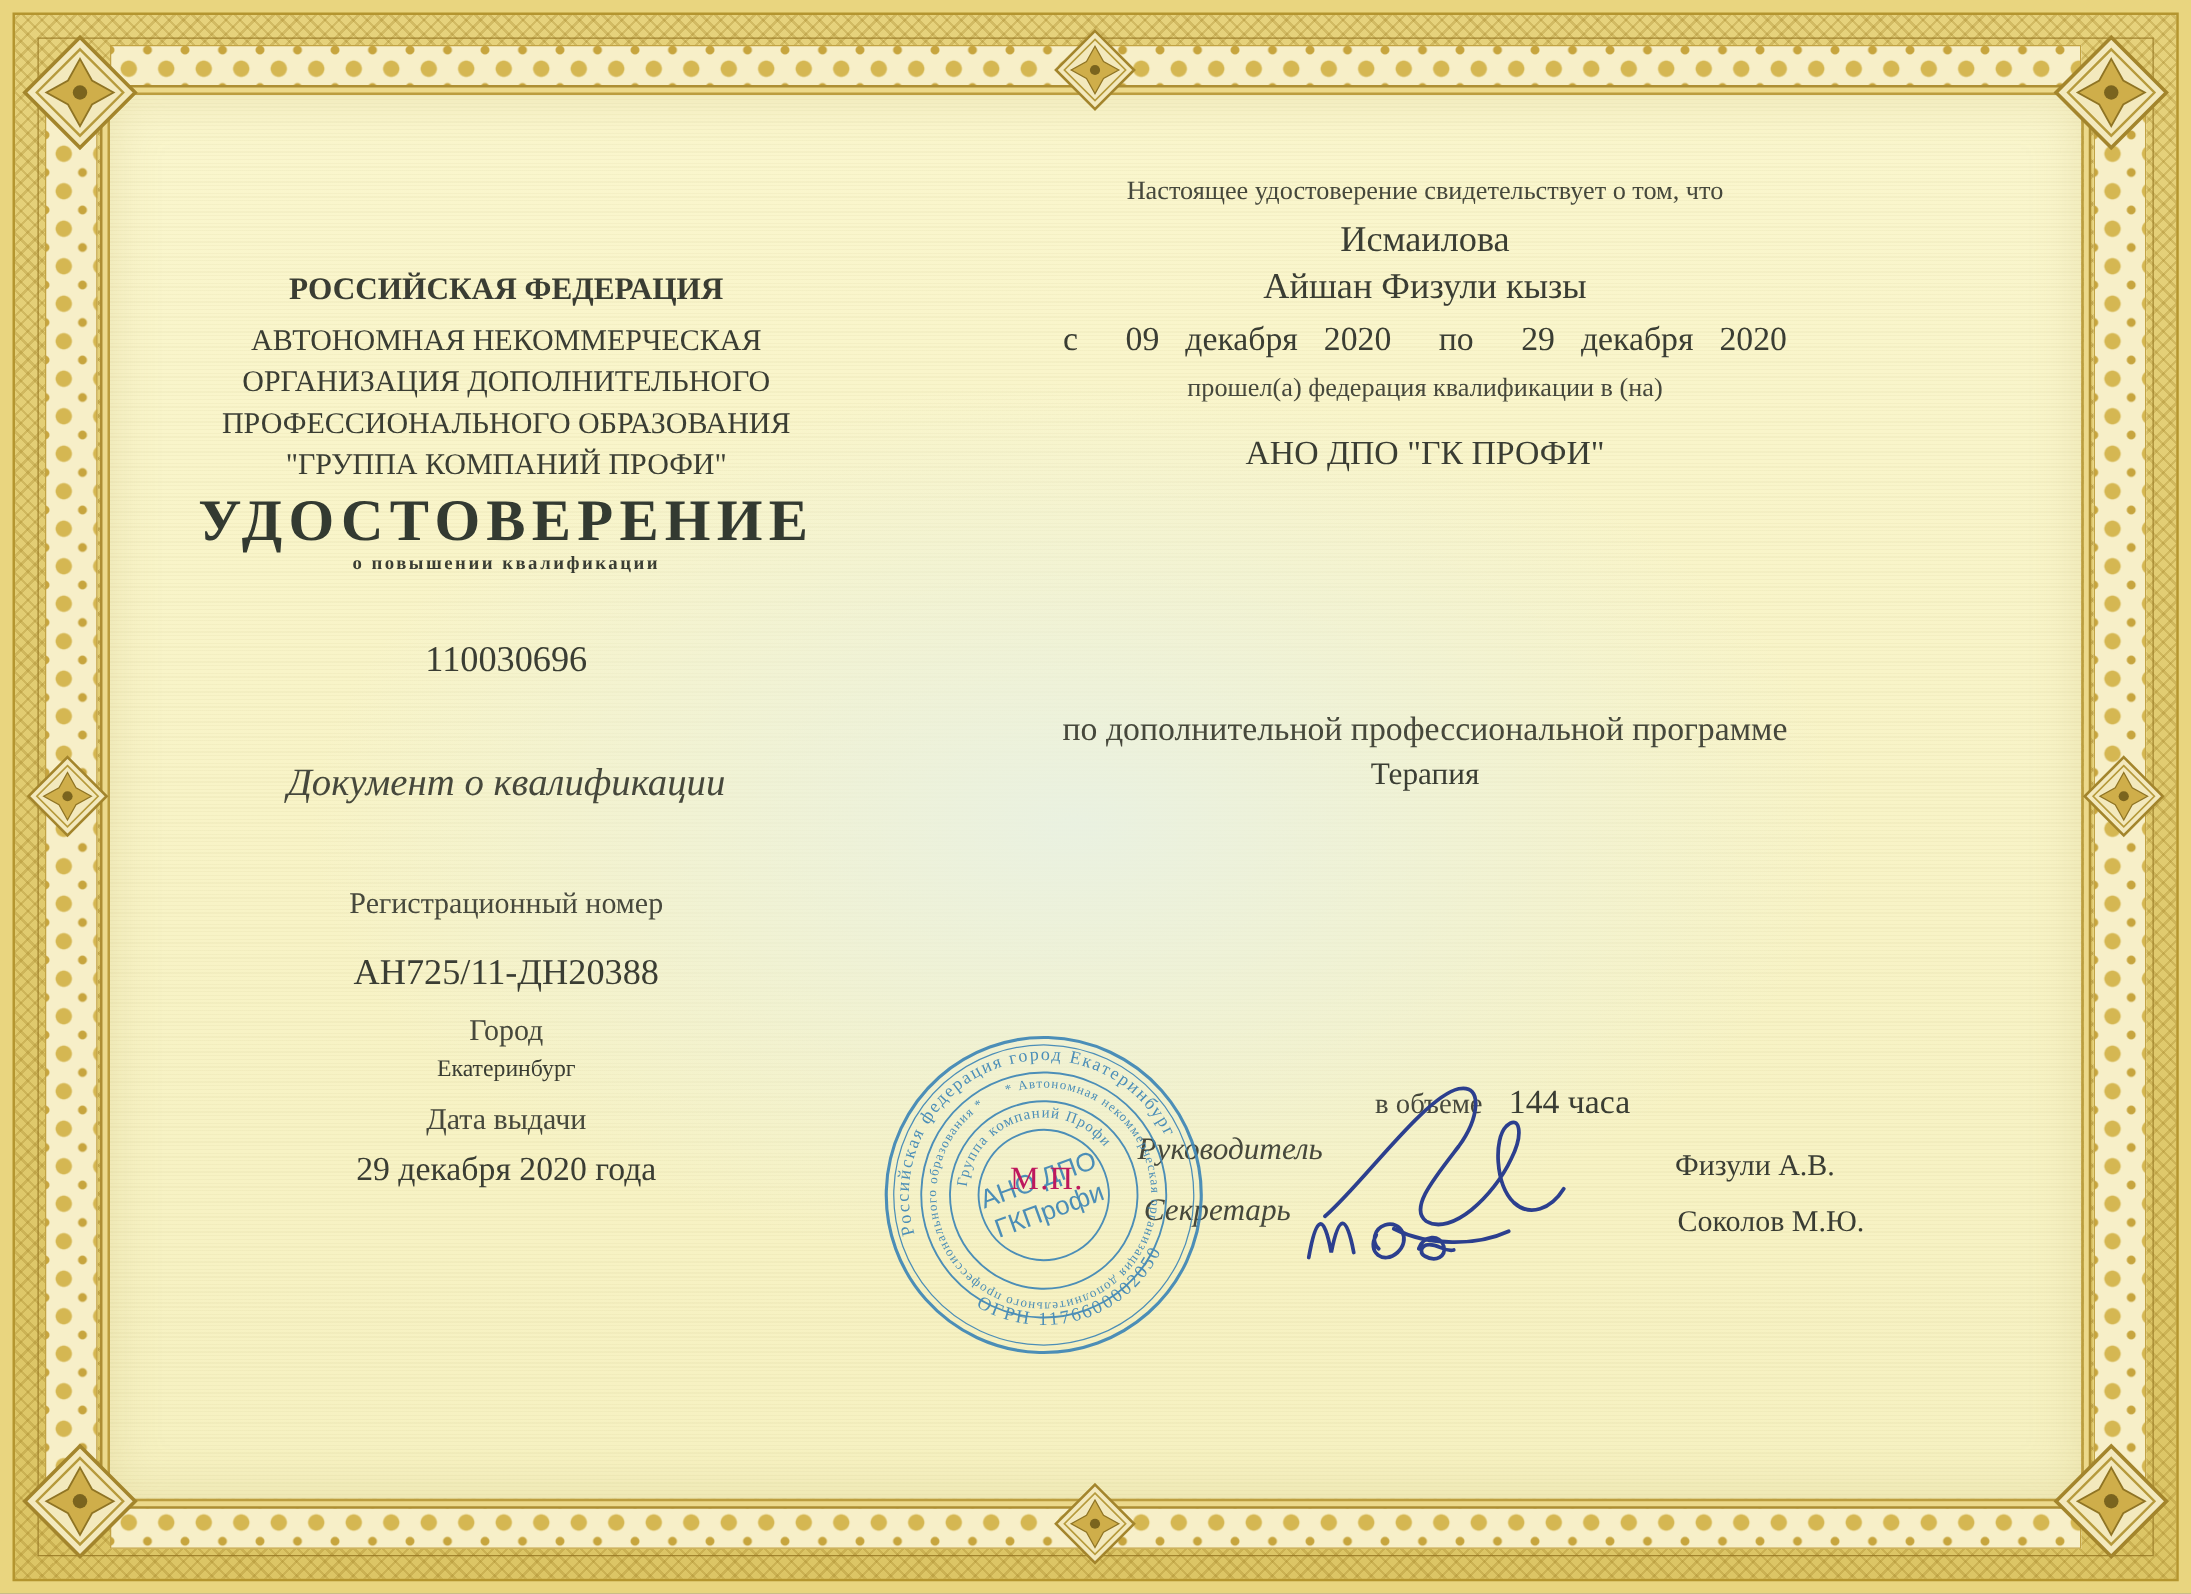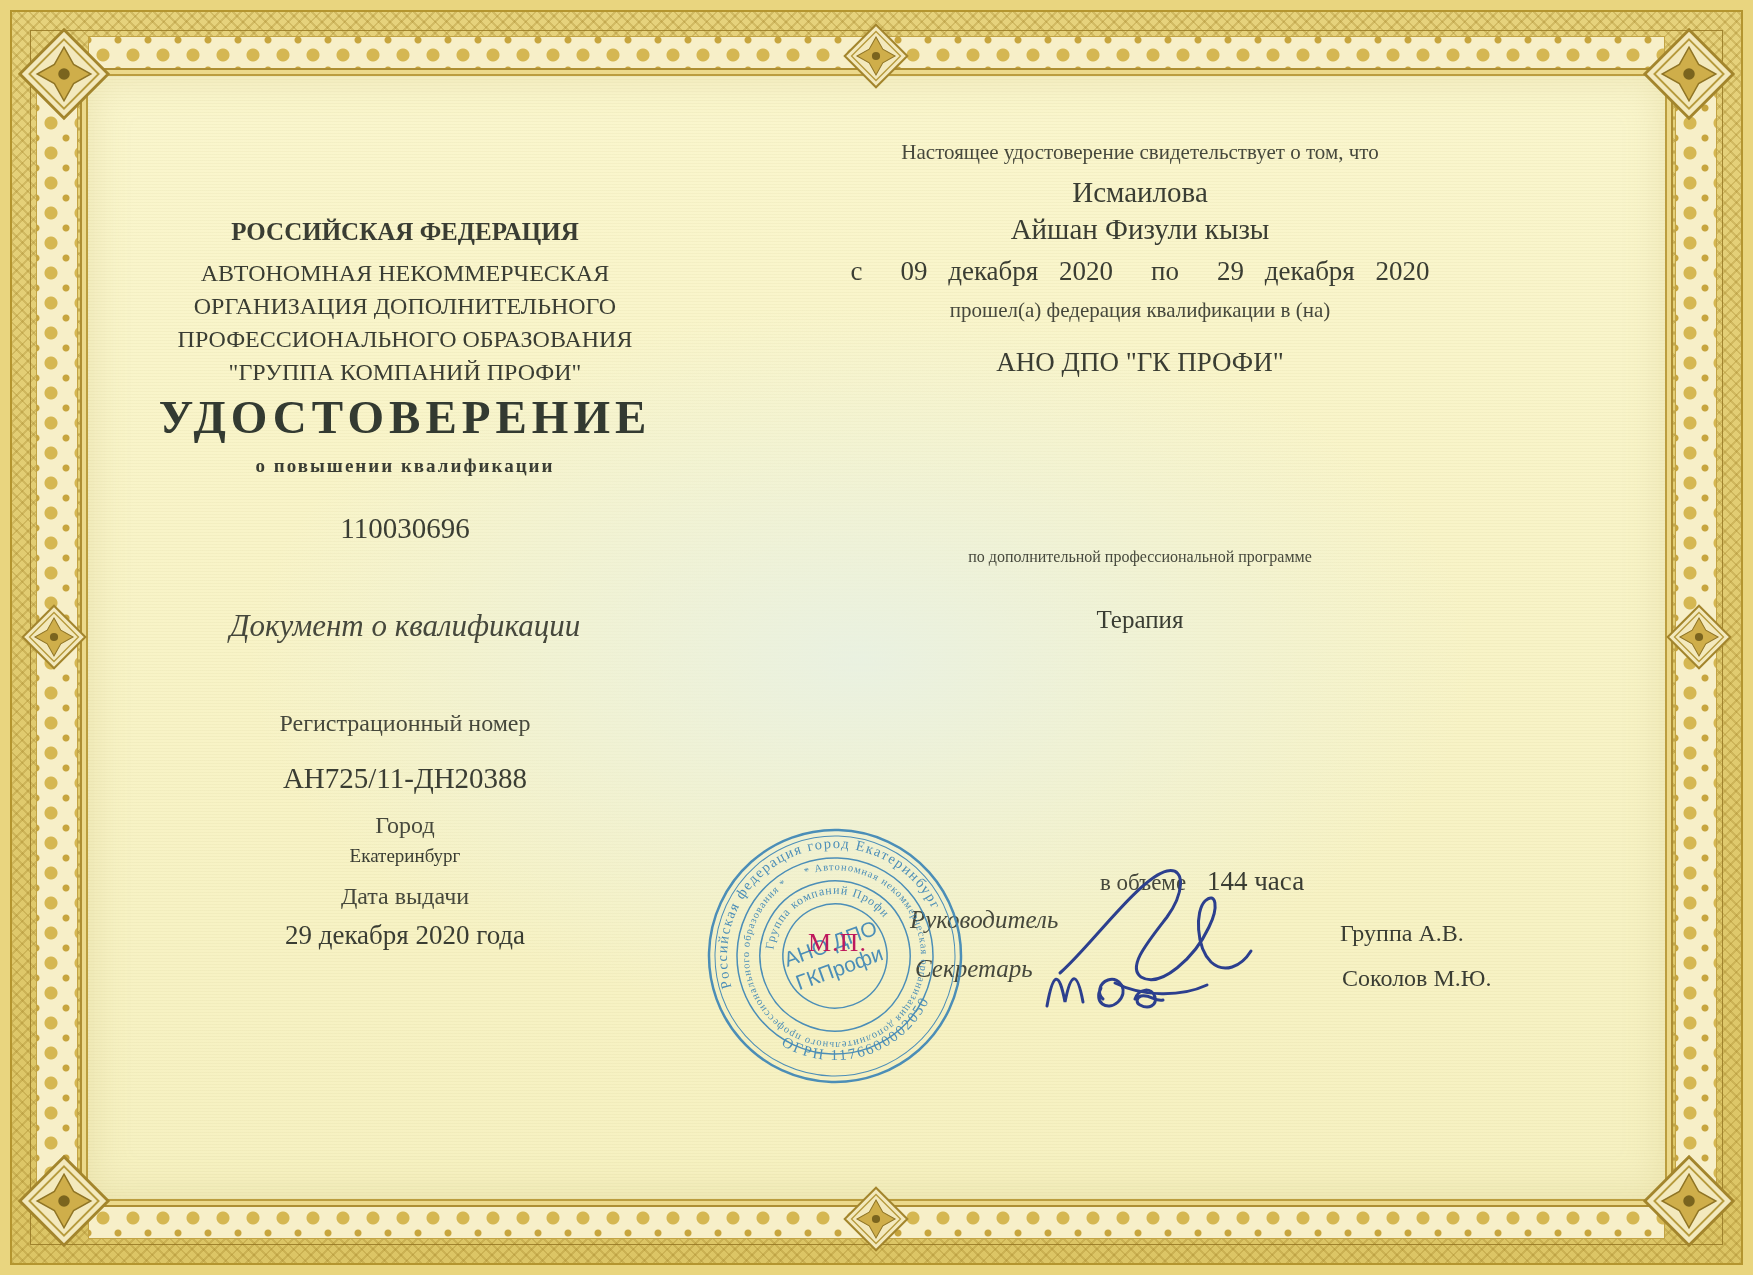--- a/index.html
+++ b/index.html
@@ -103,21 +103,21 @@
       <use href="#diamond"></use>
     </svg>
 
   <div class="col-left">
     <div style="top:218px;font-size:25px;font-weight:600">РОССИЙСКАЯ ФЕДЕРАЦИЯ</div>
     <div style="top:260px;font-size:24px">АВТОНОМНАЯ НЕКОММЕРЧЕСКАЯ</div>
     <div style="top:293px;font-size:24px">ОРГАНИЗАЦИЯ ДОПОЛНИТЕЛЬНОГО</div>
     <div style="top:326px;font-size:24px">ПРОФЕССИОНАЛЬНОГО ОБРАЗОВАНИЯ</div>
     <div style="top:359px;font-size:24px">"ГРУППА КОМПАНИЙ ПРОФИ"</div>
     <div class="title" style="top:390px">УДОСТОВЕРЕНИЕ</div>
-    <div style="top:455px;font-size:19px;font-weight:600;letter-spacing:2px">о повышении квалификации</div>
+    <div style="top:443px;font-size:15px;font-weight:600;letter-spacing:2px">о повышении квалификации</div>
     <div style="top:512px;font-size:29px">110030696</div>
     <div style="top:608px;font-size:31px;font-style:italic" class="deco">Документ о квалификации</div>
     <div style="top:710px;font-size:24px" class="deco">Регистрационный номер</div>
     <div style="top:762px;font-size:29px">АН725/11-ДН20388</div>
     <div style="top:812px;font-size:24px" class="deco">Город</div>
     <div style="top:845px;font-size:19px">Екатеринбург</div>
     <div style="top:883px;font-size:24px" class="deco">Дата выдачи</div>
     <div style="top:920px;font-size:27px">29 декабря 2020 года</div>
   </div>
 
@@ -128,30 +128,30 @@
     <div style="top:256px">
       <span class="period-row">
         <span>с</span>
         <span class="dt">09 декабря 2020</span>
         <span>по</span>
         <span class="dt">29 декабря 2020</span>
       </span>
     </div>
     <div style="top:298px;font-size:21px" class="deco">прошел(а) федерация квалификации в (на)</div>
     <div style="top:347px;font-size:27px">АНО ДПО "ГК ПРОФИ"</div>
-    <div style="top:548px;font-size:16px" class="deco">по дополнительной профессиональной программе</div>
+    <div style="top:568px;font-size:27px" class="deco">по дополнительной профессиональной программе</div>
     <div style="top:606px;font-size:25px">Терапия</div>
   </div>
 
   <div class="abs deco" style="left:1100px;top:870px;font-size:23px">в объеме</div>
   <div class="abs" style="left:1207px;top:866px;font-size:27px">144 часа</div>
 
   <div class="abs deco" style="left:910px;top:906px;font-size:25px;font-style:italic">Руководитель</div>
   <div class="abs deco" style="left:915px;top:955px;font-size:25px;font-style:italic">Секретарь</div>
-  <div class="abs" style="left:1340px;top:920px;font-size:24px">Группа А.В.</div>
+  <div class="abs" style="left:1340px;top:920px;font-size:24px">Физули А.В.</div>
   <div class="abs" style="left:1342px;top:965px;font-size:24px">Соколов М.Ю.</div>
 
   <svg class="abs" style="left:1045px;top:855px" width="230" height="160">
     <path class="sig" d="M15 118 C45 92 95 22 122 16 C142 12 138 40 122 62 C102 88 82 112 96 122 C116 134 150 102 164 72 C174 52 171 36 160 46 C150 56 151 92 166 107 C179 119 196 112 206 96"></path>
     <path class="sig" d="M70 128 C98 142 136 142 162 130"></path>
   </svg>
   <svg class="abs" style="left:1035px;top:942px" width="180" height="90">
     <path class="sig" d="M12 64 C18 30 24 28 30 60 C36 30 42 28 48 60"></path>
     <path class="sig" d="M66 46 C58 60 72 70 83 60 C94 50 86 34 73 38 C64 41 62 52 68 57"></path>
     <path class="sig" d="M100 57 C104 46 117 45 120 55 C122 63 114 68 105 63 C101 61 101 56 106 54 C115 52 120 60 128 58"></path>

